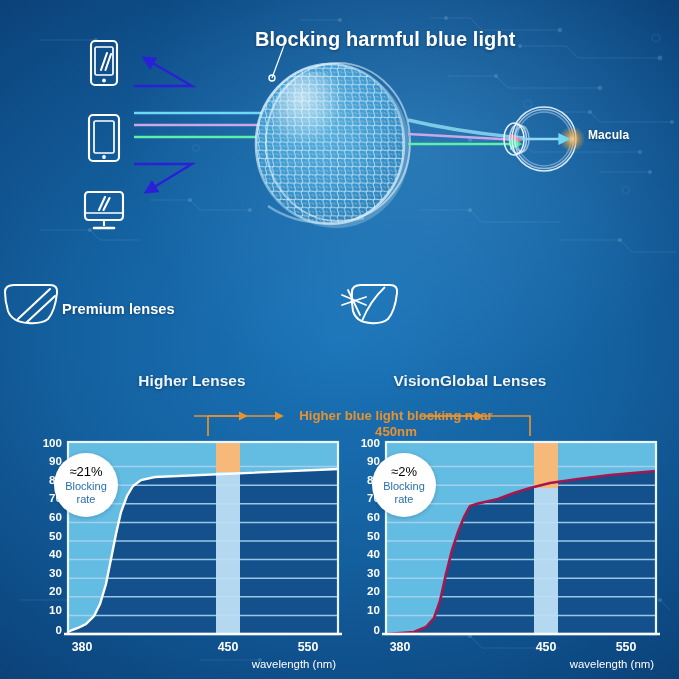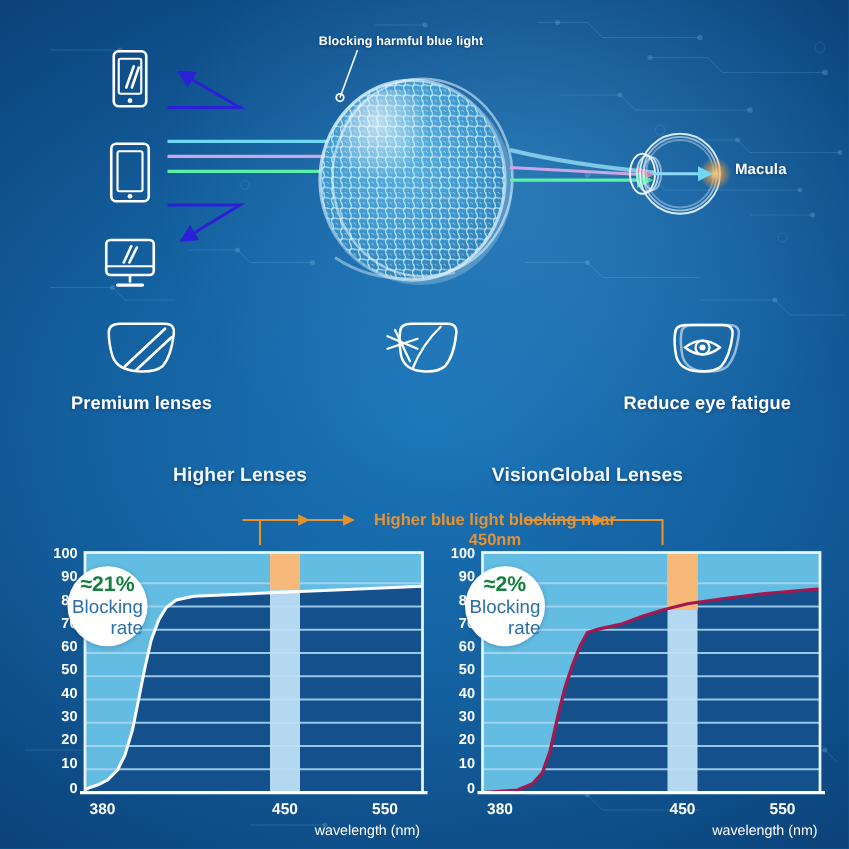--- a/index.html
+++ b/index.html
@@ -14,27 +14,27 @@
     background:
       radial-gradient(ellipse 70% 60% at 62% 22%, rgba(90,175,230,0.30) 0%, rgba(90,175,230,0.0) 62%),
       radial-gradient(ellipse 90% 70% at 50% 50%, #1a74b8 0%, #14609f 45%, #0d4a84 78%, #0a3c6e 100%);
   }
   .circuit{position:absolute;inset:0;pointer-events:none;opacity:.55;}
   .hero{position:absolute;left:0;top:0;width:679px;height:250px;}
   .devices{position:absolute;left:82px;top:38px;width:48px;}
   .dev{position:relative;margin-bottom:22px;}
   svg{display:block;overflow:visible;}
   .label-blue{
-    position:absolute;color:#fff;font-size:10px;font-weight:bold;
+    position:absolute;color:#fff;font-size:20px;font-weight:bold;
     letter-spacing:.1px;text-shadow:0 1px 3px rgba(0,20,50,.45);
   }
   #blockLabel{left:255px;top:28px;}
   #maculaLabel{left:588px;top:128px;font-size:12px;}
   .features{position:absolute;left:0;top:252px;width:679px;height:104px;display:flex;}
-  .feat{flex:1;display:flex;flex-direction:column;align-items:center;}
+  .feat{flex:1;display:flex;flex-direction:row;align-items:center;}
   .feat .ficon{height:52px;display:flex;align-items:center;justify-content:center;}
   .feat .flabel{
     margin-top:11px;color:#fff;font-size:14.6px;font-weight:bold;
     text-align:center;line-height:1.22;letter-spacing:.05px;
     text-shadow:0 1px 3px rgba(0,20,50,.4);
   }
   .charts{position:absolute;left:0;top:372px;width:679px;height:307px;}
   .ctitle{
     position:absolute;top:0;color:#eef6fc;font-size:15.4px;font-weight:bold;
     text-align:center;width:260px;letter-spacing:.1px;
@@ -47,22 +47,22 @@
     color:#e8922f;font-size:13.2px;font-weight:bold;line-height:1.22;
   }
   .chartbox{position:absolute;top:62px;width:330px;height:245px;}
   #chartLeft{left:20px;}
   #chartRight{left:338px;}
   .badge{
     position:absolute;border-radius:50%;background:#ffffff;
     display:flex;flex-direction:column;align-items:center;justify-content:center;
     box-shadow:0 1px 4px rgba(0,30,60,.22);
   }
-  .badge .bpct{color:#15803d;font-size:17px;font-weight:bold;line-height:1;}
-  .badge .brate{color:#2a6fa8;font-size:15px;line-height:1.12;text-align:right;margin-top:2px;}
+  .badge .bpct{color:#000000;font-size:13px;font-weight:normal;line-height:1;}
+  .badge .brate{color:#2a6fa8;font-size:11px;line-height:1.12;text-align:center;margin-top:2px;}
 </style>
 </head>
 <body>
 
 <div id="root">
 
   <svg class="circuit" width="679" height="679">
     <g stroke="#9fd4f2" stroke-width="0.8" fill="none" opacity="0.30">
       <path d="M430 18 L470 18 L482 30 L560 30"></path>
       <path d="M520 46 L566 46 L578 58 L660 58"></path>
@@ -251,32 +251,20 @@
           <path d="M45 6 Q30 20 22 40" stroke="#fff" stroke-width="1.8" fill="none"></path>
           <g stroke="#fff" stroke-width="1.8" stroke-linecap="round">
             <path d="M2 14 L26 24"></path>
               <path d="M2 24 L26 16"></path>
             <path d="M8 9 L20 34"></path>
           </g>
         </svg>
       </div>
     </div>
 
-    <div class="feat">
-      <div class="ficon">
-        <svg width="62" height="46" viewBox="0 0 62 46">
-          <path d="M10 12 Q10 5 19 5 L48 5 Q57 5 56 13 Q54 30 47 38 Q41 43 28 42 Q14 41 11 30 Q9 20 10 12 Z" fill="none" stroke="#fff" stroke-width="2" opacity=".55"></path>
-          <path d="M5 12 Q5 5 14 5 L43 5 Q52 5 51 13 Q49 30 42 38 Q36 43 23 42 Q9 41 6 30 Q4 20 5 12 Z" fill="none" stroke="#fff" stroke-width="2"></path>
-          <path d="M13 23 Q27 12 41 23 Q27 34 13 23 Z" fill="none" stroke="#fff" stroke-width="1.8"></path>
-          <circle cx="27" cy="23" r="5.6" fill="none" stroke="#fff" stroke-width="1.8"></circle>
-          <circle cx="27" cy="23" r="2.4" fill="#fff"></circle>
-        </svg>
-      </div>
-      <div class="flabel">Reduce eye fatigue</div>
-    </div>
   </div>
 
   <div class="charts">
 
     <div class="ctitle" id="titleLeft">Higher Lenses</div>
     <div class="ctitle" id="titleRight">VisionGlobal Lenses</div>
 
     <div id="annot">Higher blue light blocking near 450nm</div>
 
     <svg style="position:absolute;left:190px;top:38px;" width="352" height="32">

